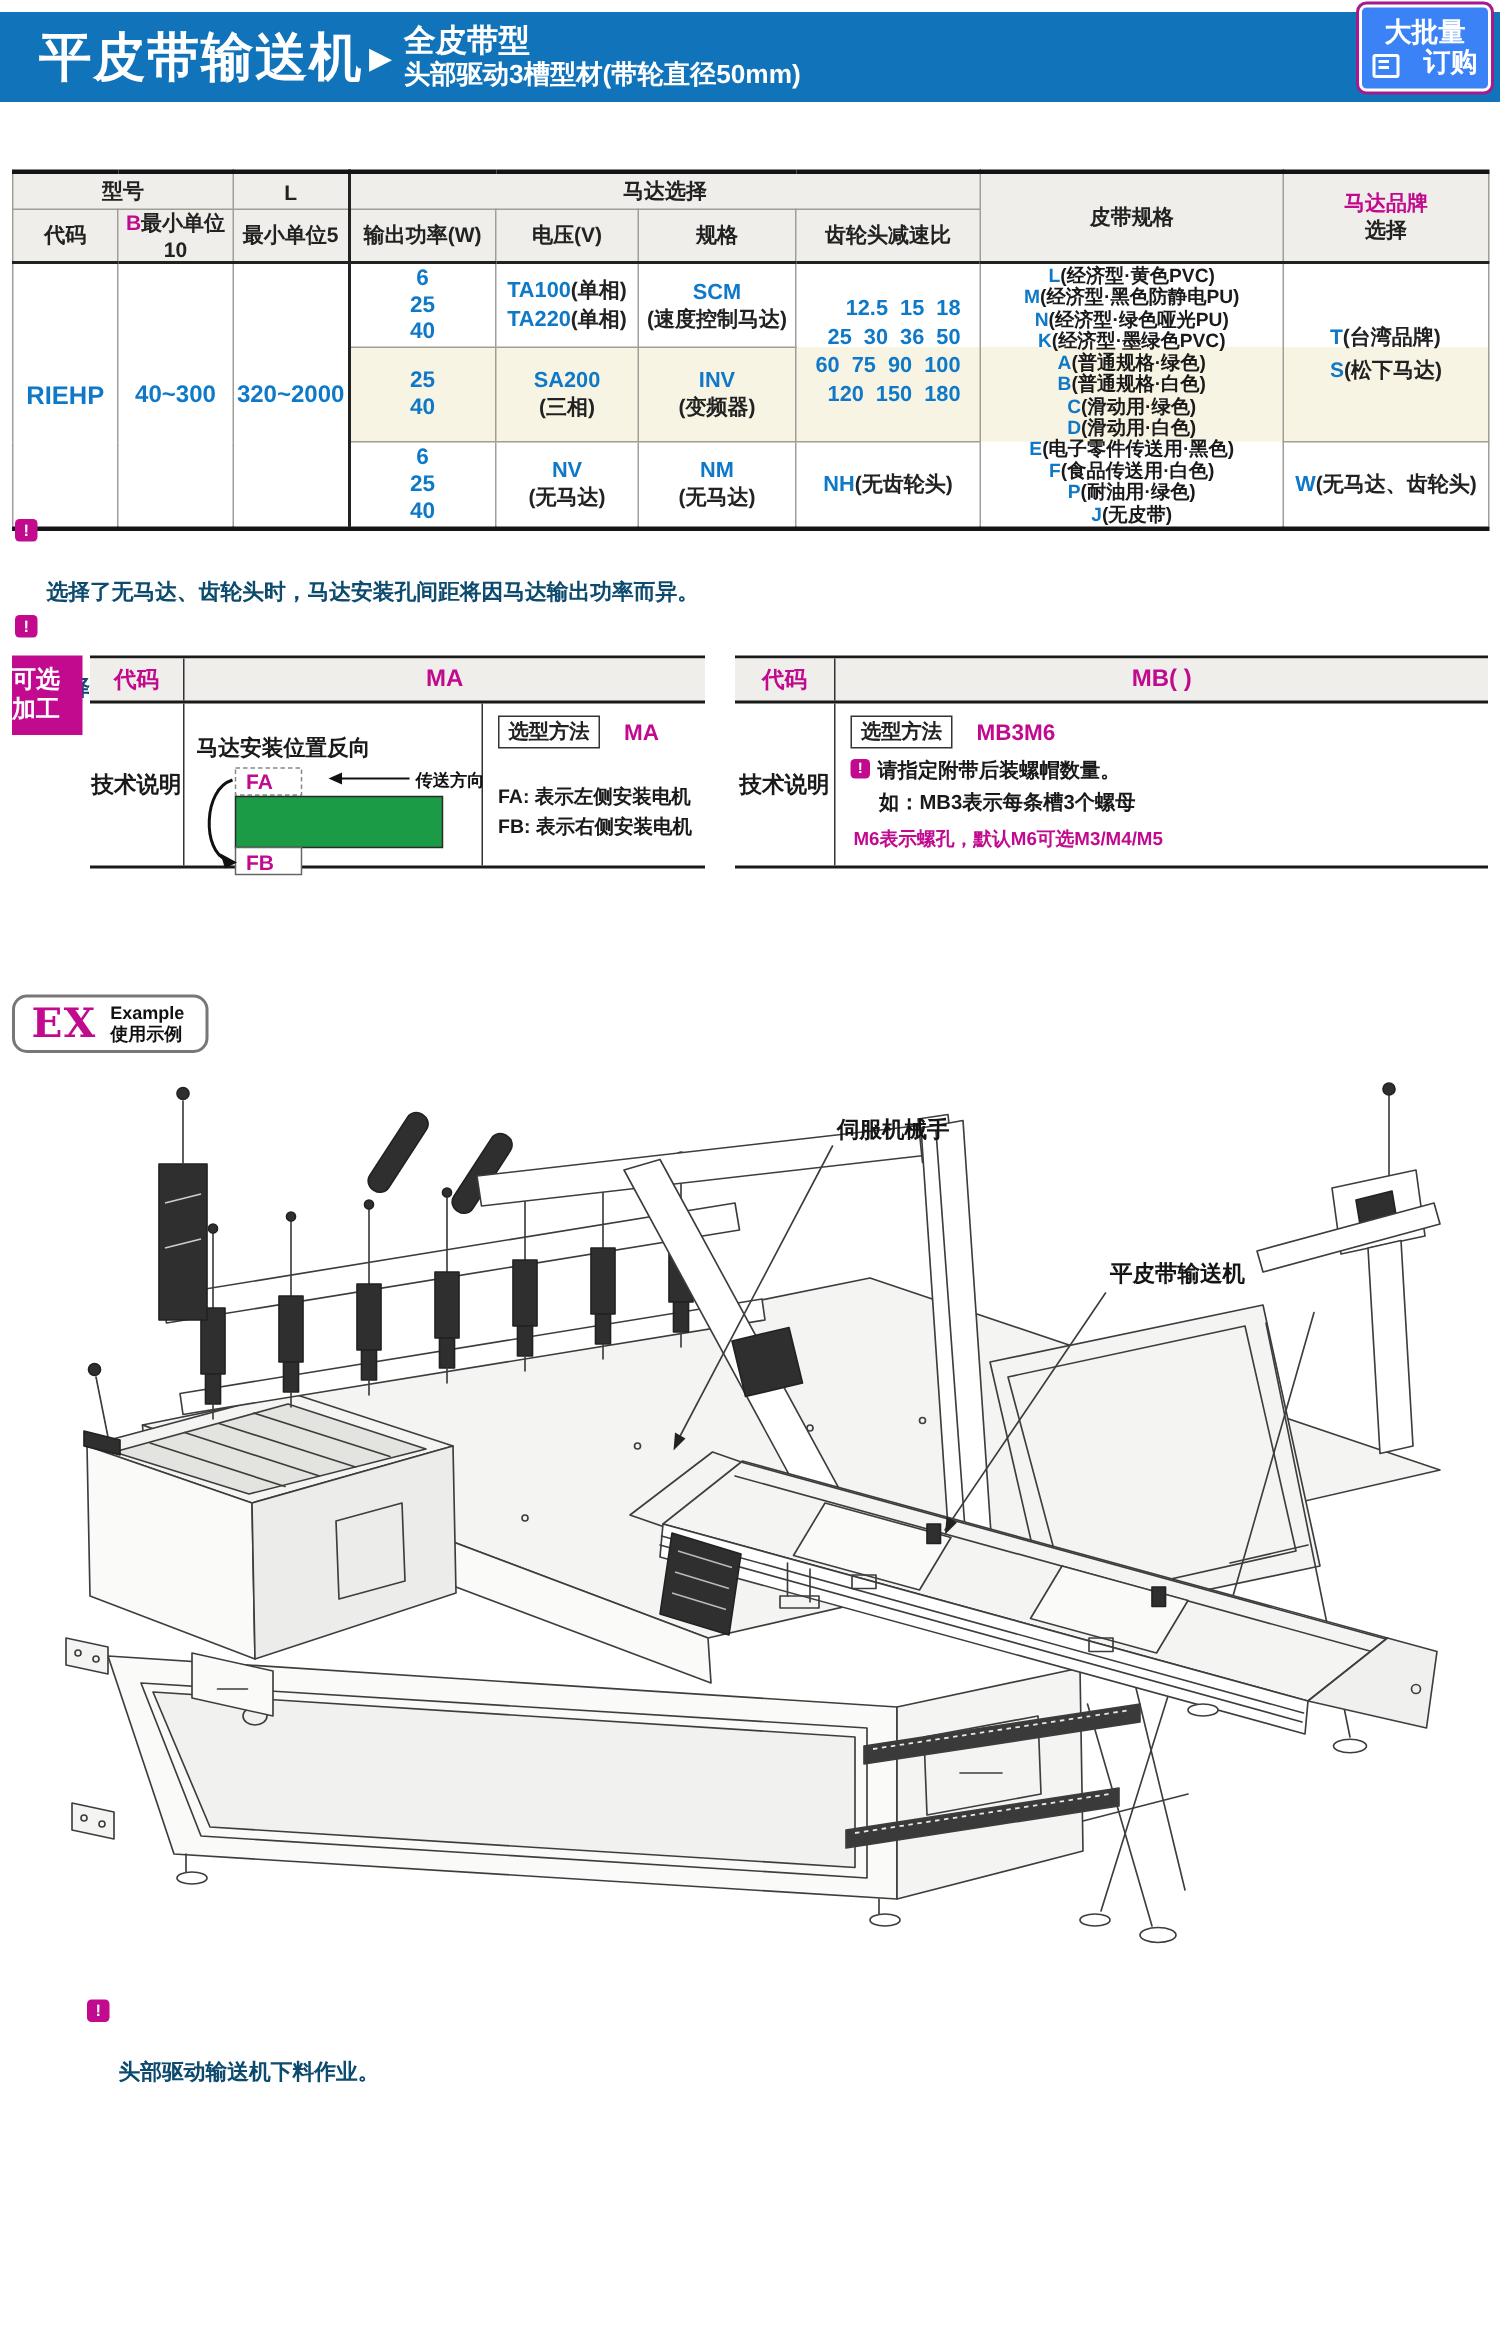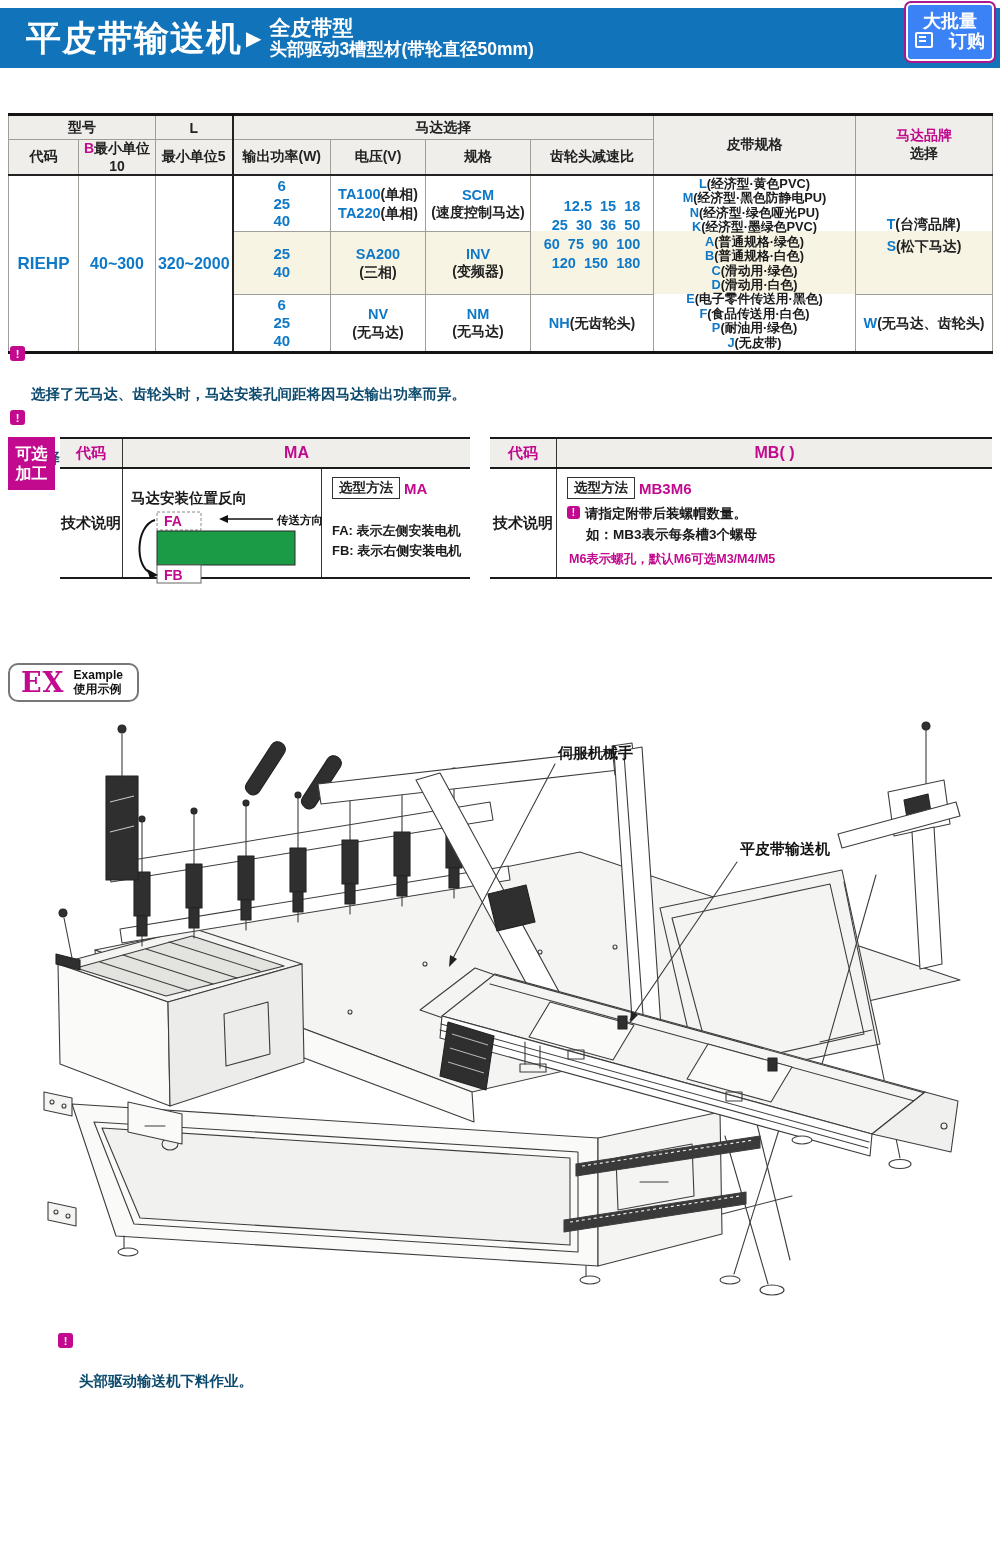--- a/index.html
+++ b/index.html
@@ -12,21 +12,21 @@
   .h-title{color:#fff;font-size:35px;font-weight:bold;letter-spacing:1px;}
   .h-arrow{color:#fff;font-size:20px;margin:0 8px 0 4px;}
   .h-sub{display:flex;flex-direction:column;line-height:1.12;color:#fff;font-weight:bold;}
   .h-sub1{font-size:21px;}
   .h-sub2{font-size:17.5px;}
   .bulk-badge{position:absolute;right:6px;top:3px;width:88px;height:58px;background:#3b82f6;
               border:2px solid #fff;box-shadow:0 0 0 2px #a8188f;border-radius:5px;
               display:flex;flex-direction:column;align-items:center;justify-content:center;
               color:#fff;font-weight:bold;box-sizing:border-box;}
   .bulk-l1{font-size:18px;line-height:1.1;}
-  .bulk-l2{font-size:18px;line-height:1.1;display:flex;align-items:flex-start;gap:16px;}
+  .bulk-l2{font-size:18px;line-height:1.1;display:flex;align-items:flex-end;gap:16px;}
   .order-ic{display:inline-block;width:14px;height:12px;border:2px solid #fff;border-radius:2px;
             background:linear-gradient(#fff,#fff) 2px 2px/7px 2px no-repeat,
                        linear-gradient(#fff,#fff) 2px 6px/7px 2px no-repeat;}
   
   table.main{position:absolute;left:8px;top:113px;width:984px;border-collapse:collapse;table-layout:fixed;
              border-top:3px solid #141414;border-bottom:3px solid #141414;}
   table.main th,table.main td{border:1px solid #a09e96;text-align:center;vertical-align:middle;padding:0;}
   table.main th{background:#efeeea;font-size:14px;font-weight:bold;color:#222;}
   tr.hr1 th{height:23px;} tr.hr2 th{height:24px;border-bottom:2px solid #222;}
   .mg{color:#c20a8f;} .bk{color:#222;}
@@ -48,34 +48,34 @@
   .b-code{color:#0f79c8;}
   .brand-line{font-size:14px;font-weight:bold;line-height:1.6;text-align:left;}
   .brand-box{display:inline-block;text-align:left;}
   
   .note-row{display:flex;align-items:flex-start;gap:6px;margin-bottom:5px;}
   .note-ic{flex:0 0 auto;width:15px;height:15px;background:#c20a8f;color:#fff;border-radius:3px;
            font-size:11px;font-weight:bold;display:flex;align-items:center;justify-content:center;margin-top:1px;}
   .note-tx{font-size:14.5px;font-weight:bold;color:#0c4a6e;margin-top:40px;}
   
   .opt-badge{position:absolute;left:8px;top:437px;width:47px;height:53px;background:#c20a8f;color:#fff;
-             font-size:16px;font-weight:bold;display:flex;flex-direction:column;align-items:center;
+             font-size:16px;font-weight:bold;display:flex;flex-direction:column;
              justify-content:center;line-height:1.25;}
   .opt-table{position:absolute;border-top:2px solid #1a1a1a;border-bottom:2.5px solid #1a1a1a;box-sizing:border-box;}
   .opt-head{display:flex;height:30px;background:#efeeea;border-bottom:2px solid #1a1a1a;box-sizing:border-box;}
   .opt-head .oc{display:flex;align-items:center;justify-content:center;font-weight:bold;}
   .opt-code-h{border-right:1px solid #333;color:#c20a8f;font-size:15px;box-sizing:border-box;}
   .opt-val-h{flex:1;color:#c20a8f;font-size:16px;}
   .opt-body{display:flex;height:108px;}
   .opt-code-c{display:flex;align-items:center;justify-content:center;font-size:15px;font-weight:bold;
               border-right:1px solid #333;box-sizing:border-box;}
   .opt-diagram{border-right:1px solid #333;box-sizing:border-box;padding:4px 4px 0 8px;}
   .opt-side{flex:1;padding:8px 6px 0 10px;box-sizing:border-box;}
   .dg-title{font-size:14.5px;font-weight:bold;margin-bottom:2px;margin-top:16px;}
-  .method-row{display:flex;align-items:center;gap:4px;margin-bottom:6px;}
+  .method-row{display:flex;align-items:center;gap:16px;margin-bottom:6px;}
   .method-box{display:inline-block;border:1.5px solid #333;background:#fff;padding:1px 6px;
               font-size:13.5px;font-weight:bold;color:#222;}
   .method-val{color:#c20a8f;font-weight:bold;font-size:15px;}
   .fafb-line{font-size:13px;font-weight:bold;line-height:1.55;}
   .ma-lines{margin-top:22px;}
   .mb-note{display:flex;gap:5px;align-items:flex-start;font-size:13.5px;font-weight:bold;line-height:1.3;}
   .mb-note .note-ic{width:13px;height:13px;font-size:10px;}
   .mb-note2{font-size:13.5px;font-weight:bold;margin:3px 0 0 19px;}
   .mb-note3{font-size:12.5px;font-weight:bold;color:#c20a8f;margin:7px 0 0 2px;}
   

